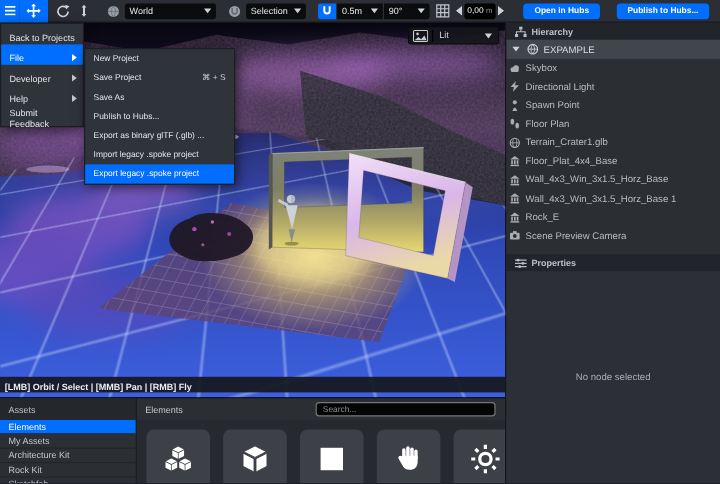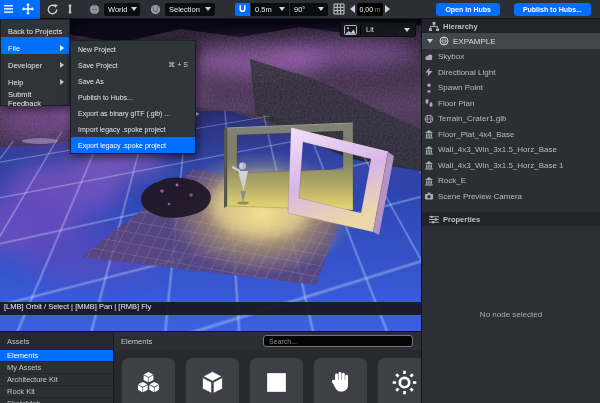--- a/index.html
+++ b/index.html
@@ -36,21 +36,21 @@
   .grid-wrap { position:absolute; inset:0; z-index:2; clip-path:polygon(0 40%, 22% 34%, 45% 28%, 64% 31%, 83% 42%, 100% 49%, 100% 100%, 0 100%); }
   .grid3d { position:absolute; top:16%; left:-75%; width:290%; height:520%;
     background-image:
       repeating-linear-gradient(rgba(205,220,255,.42) 0 1px, transparent 1px 30px),
       repeating-linear-gradient(90deg, rgba(205,220,255,.42) 0 1px, transparent 1px 30px);
     transform-origin:50% 0; transform:perspective(280px) rotateX(56deg) rotateZ(-14deg); }
   .grid-wrap::after { content:""; position:absolute; inset:0; background:linear-gradient(to top, rgba(0,0,0,0) 55%, rgba(18,20,50,.5) 100%); }
   .lit-select { position:absolute; z-index:6; top:3px; right:5px; width:76px; height:15px; background:rgba(21,23,27,.92); border:1px solid #0b0c0f; border-radius:2px; display:flex; align-items:center; font-size:7.5px; color:#d8dadd; }
   .lit-icon { width:20px; display:flex; justify-content:center; border-right:1px solid #000; }
   .lit-label { flex:1; display:flex; align-items:center; justify-content:space-between; padding:0 5px; }
-  .statusbar { position:absolute; z-index:6; left:0; right:0; bottom:16px; height:13px; background:rgba(21,24,30,.93); display:flex; align-items:flex-start; padding-left:4px; font-size:7.5px; color:#eceef0; }
+  .statusbar { position:absolute; z-index:6; left:0; right:0; bottom:4px; height:13px; background:rgba(21,24,30,.93); display:flex; align-items:flex-end; padding-left:4px; font-size:7.5px; color:#eceef0;font-weight:bold; }
 
   
   .menu-panel { position:absolute; z-index:50; left:0; top:19px; width:70px; background:#2f333a; border:1px solid #1c1e22; box-shadow:2px 3px 9px rgba(0,0,0,.55); }
   .menu-item { height:17px; display:flex; align-items:center; justify-content:space-between; padding:5px 5px 0 7px; font-size:7.5px; color:#e4e6e9; }
   .menu-item.active { background:var(--accent); color:#fff;gap:16px; }
   .caret-r { width:0; height:0; border-top:3px solid transparent; border-bottom:3px solid transparent; border-left:4px solid #c3c6cb; }
   .menu-item.active .caret-r { border-left-color:#fff; }
   .submenu-panel { position:absolute; z-index:51; left:70px; top:40px; width:126px; background:#2f333a; border:1px solid #1c1e22; box-shadow:2px 3px 9px rgba(0,0,0,.55); }
   .submenu-item { height:16px; display:flex; align-items:center; justify-content:space-between; padding:0 7px; font-size:7px; color:#e4e6e9; white-space:nowrap; }
   .submenu-item.active { background:var(--accent); color:#fff; }
@@ -109,37 +109,37 @@
           <path d="M6 0l2.4 2.8H7v6.4h1.4L6 12 3.6 9.2H5V2.8H3.6z" fill="#cfd3d8"></path>
         </svg>
     </div>
 
     <span class="disc">
       <svg width="11" height="11" viewBox="0 0 12 12">
           <circle cx="6" cy="6" r="5" fill="#9aa0a8"></circle>
           <path d="M1 6h10M6 1a7.5 7.5 0 0 1 0 10M6 1a7.5 7.5 0 0 0 0 10" stroke="#686d74" fill="none" stroke-width=".8"></path>
         </svg>
     </span>
-    <div class="sel" style="width:36px">
+    <div class="sel" style="width:76px">
       <span>World</span>
       <span class="chev"></span>
     </div>
 
     <span class="disc">
       <svg width="11" height="11" viewBox="0 0 12 12">
           <circle cx="6" cy="6" r="5" fill="#9aa0a8"></circle>
           <path d="M3.8 3v3a2.2 2.2 0 0 0 4.4 0V3" stroke="#686d74" stroke-width="1.5" fill="none"></path>
         </svg>
     </span>
     <div class="sel" style="width:50px">
       <span>Selection</span>
       <span class="chev"></span>
     </div>
 
-    <div style="display:flex;align-items:center;margin-left:20px">
+    <div style="display:flex;align-items:center;margin-left:10px">
       <div class="snap-u">
         <svg width="9" height="10" viewBox="0 0 12 12">
             <path d="M3 1v5a3 3 0 0 0 6 0V1" stroke="#fff" stroke-width="2.2" fill="none"></path>
           </svg>
       </div>
       <div class="sel" style="width:38px;border-radius:0;margin-left:1px">
         <span>0.5m</span>
         <span class="chev"></span>
       </div>
       <div class="sel" style="width:38px;border-radius:0 2px 2px 0;margin-left:1px">

